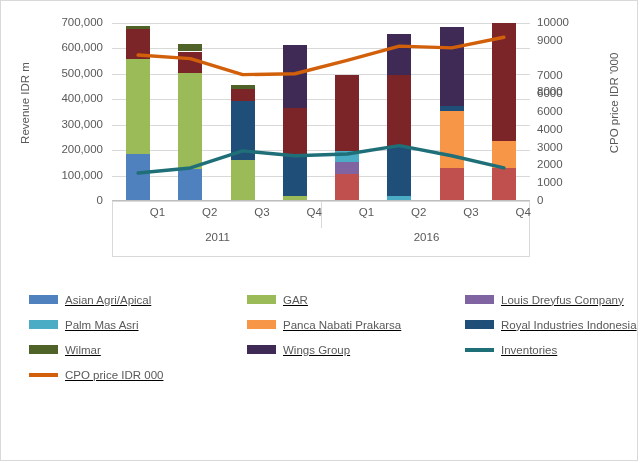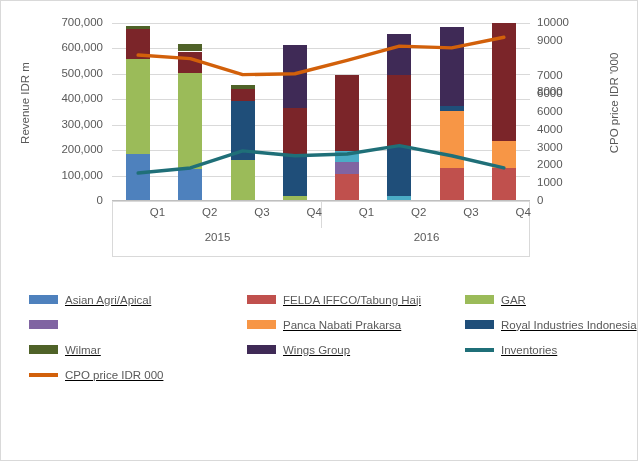--- a/index.html
+++ b/index.html
@@ -240,40 +240,41 @@
         <div class="q-label" style="left: 0.125px;">Q1</div>
         <div class="q-label" style="left: 52.375px;">Q2</div>
         <div class="q-label" style="left: 104.625px;">Q3</div>
         <div class="q-label" style="left: 156.875px;">Q4</div>
         <div class="q-label" style="left: 209.125px;">Q1</div>
         <div class="q-label" style="left: 261.375px;">Q2</div>
         <div class="q-label" style="left: 313.625px;">Q3</div>
         <div class="q-label" style="left: 365.875px;">Q4</div>
       </div>
     <div id="yr-labels">
-        <div class="yr-label" style="left: 0px;">2015</div>
+        <div class="yr-label" style="left: 0px;">2011</div>
         <div class="yr-label" style="left: 209px;">2016</div>
       </div>
   </div>
 
   <div id="legend">
       <div class="leg-item">
         <span class="swatch" style="background: rgb(78, 129, 189);"></span>
         <span class="leg-label">Asian Agri/Apical</span>
       </div>
       <div class="leg-item">
-        <span class="swatch" style="background: rgb(192, 80, 77);"></span>
-        <span class="leg-label">FELDA IFFCO/Tabung Haji</span>
-      </div>
-      <div class="leg-item">
         <span class="swatch" style="background: rgb(155, 187, 89);"></span>
         <span class="leg-label">GAR</span>
       </div>
       <div class="leg-item">
         <span class="swatch" style="background: rgb(128, 100, 162);"></span>
+        <span class="leg-label">Louis Dreyfus Company</span>
+      </div>
+      <div class="leg-item">
+        <span class="swatch" style="background: rgb(75, 172, 198);"></span>
+        <span class="leg-label">Palm Mas Asri</span>
       </div>
       <div class="leg-item">
         <span class="swatch" style="background: rgb(247, 150, 70);"></span>
         <span class="leg-label">Panca Nabati Prakarsa</span>
       </div>
       <div class="leg-item">
         <span class="swatch" style="background: rgb(31, 78, 121);"></span>
         <span class="leg-label">Royal Industries Indonesia</span>
       </div>
       <div class="leg-item">

